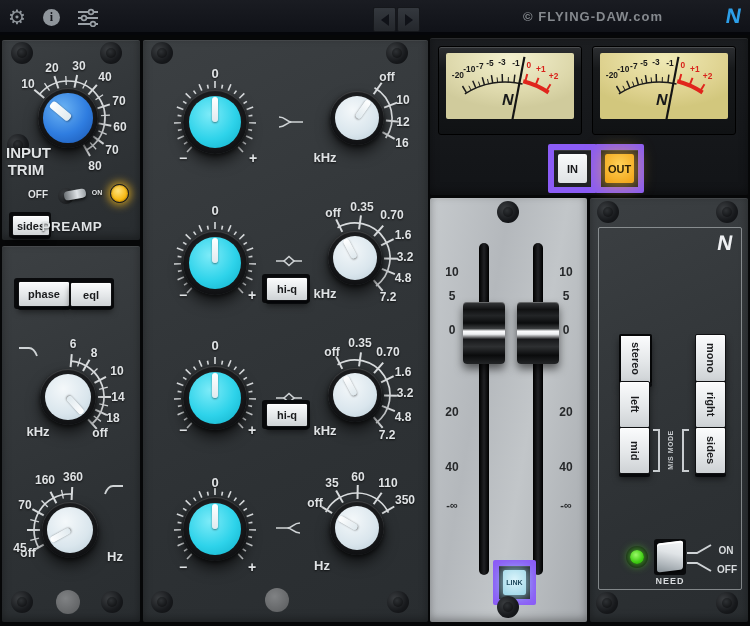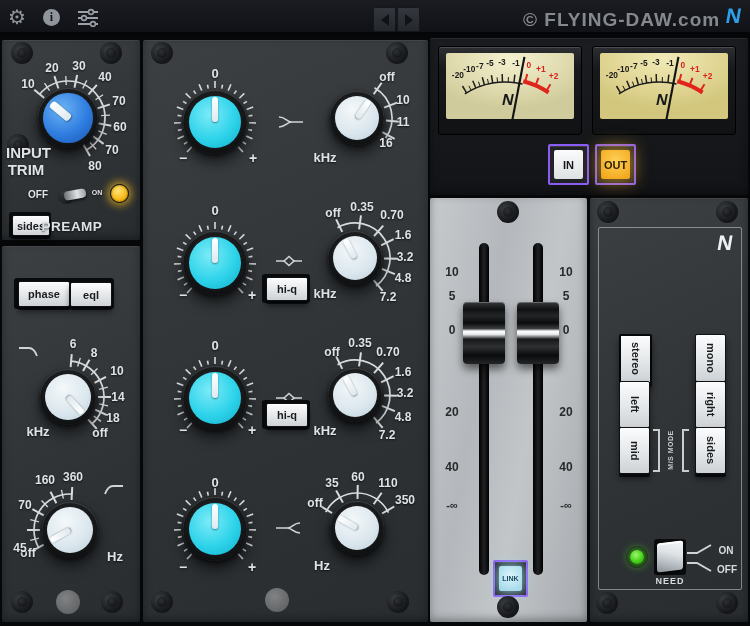--- a/index.html
+++ b/index.html
@@ -9,21 +9,21 @@
   .topbar{position:absolute;left:0;top:0;width:750px;height:35px;
           background:linear-gradient(180deg,#1a1c22 0%,#14161c 60%,#101218 100%);
           border-bottom:3px solid #05060a;box-sizing:border-box;}
   .tb-icon{position:absolute;color:#8f959b;cursor:pointer;}
   .dropdown{position:absolute;left:113px;top:4px;width:255px;height:27px;background:#1a1d24;
             border:1px solid #23262e;border-radius:2px;color:#c9ccd1;font-size:13px;
             display:flex;align-items:center;padding-left:12px;box-sizing:border-box;}
   .navbtn{position:absolute;top:7px;width:21px;height:23px;border-radius:2px;
           background:linear-gradient(#34383e,#24272c);border:1px solid #15171b;
           display:flex;align-items:center;justify-content:center;}
-  .copyright{position:absolute;left:523px;top:9px;font-size:19px;font-weight:bold;
+  .copyright{position:absolute;left:523px;top:9px;font-size:13px;font-weight:bold;
              color:#85898e;letter-spacing:1px;}
   .brand{position:absolute;left:726px;top:4px;font-size:21px;font-weight:bold;color:#2d9fe8;
          transform:skewX(-10deg);}
   
   .panel{position:absolute;border-radius:2px;
          background:linear-gradient(155deg,#3c4043 0%,#34383b 35%,#2d3134 70%,#292d30 100%);
          box-shadow:inset 0 1px 0 rgba(255,255,255,.07),inset 0 -3px 8px rgba(0,0,0,.35);}
   #vu-panel{background:linear-gradient(180deg,#1b1d20,#121417);}
   #fader-panel{background:linear-gradient(100deg,#c6cacd 0%,#b4b8bc 35%,#c2c6c9 60%,#a6aaae 100%);}
   
@@ -56,21 +56,21 @@
        display:flex;align-items:center;justify-content:center;font-weight:bold;color:#1b1c1e;}
   .kbase{position:absolute;background:#0a0b0d;border-radius:3px;}
   .vkey{writing-mode:vertical-rl;font-size:11px;}
   
   .vu{position:absolute;width:144px;height:89px;border-radius:3px;border:1px solid #000;
       background:linear-gradient(180deg,#2c2e31 0%,#17191b 25%,#101214 100%);
       box-shadow:inset 0 1px 0 rgba(255,255,255,.15);box-sizing:border-box;padding:6px 7px 15px 7px;}
   .vu-face{position:relative;width:100%;height:100%;border-radius:2px;overflow:hidden;}
   .vu-face.l{background:radial-gradient(ellipse 90px 50px at 50% 8%,#f4f1cf,#ddd8ab 70%,#d0cb9c);}
   .vu-face.r{background:radial-gradient(ellipse 90px 50px at 50% 8%,#f0eab6,#ded28f 70%,#d2c77d);}
-  .pbtn{position:absolute;width:37px;height:37px;background:#202225;border:2px solid #8b5cf6;border-radius:2px;
+  .pbtn{position:absolute;width:37px;height:37px;background:#202225;border:6px solid #8b5cf6;border-radius:2px;
         box-shadow:inset 0 1px 0 rgba(255,255,255,.12);}
   .pbtn .cap{position:absolute;inset:4px;border-radius:2px;display:flex;align-items:center;
         justify-content:center;font-weight:bold;font-size:11px;}
   .cap.in{background:linear-gradient(#fafbfc,#dfe2e4);color:#17181a;}
   .cap.out{background:radial-gradient(circle at 50% 38%,#ffd157,#f2a81d 85%);color:#2a1f05;
         box-shadow:0 0 16px 4px rgba(244,176,40,.55);}
   .cap.link{background:radial-gradient(circle at 50% 40%,#dcf5fc,#a3d9e9 85%);color:#1d4a5e;
         font-size:7px;box-shadow:0 0 12px 2px rgba(160,220,240,.8);}
   
   .track{position:absolute;width:10px;border-radius:5px;
@@ -308,22 +308,22 @@
     </div>
   <div class="knob" style="left:330px;top:91px;width:54px;height:54px;">
     <div class="face lite">
         <div class="rot" style="transform:rotate(35deg);">
           <div class="ptr"></div>
         </div>
       </div>
   </div>
   <span class="lbl" style="left:387px;top:77px;">off</span>
   <span class="lbl" style="left:403px;top:100px;">10</span>
-  <span class="lbl" style="left:403px;top:122px;">11</span>
-  <span class="lbl" style="left:386px;top:143px;">16</span>
+  <span class="lbl" style="left:403px;top:122px;">12</span>
+  <span class="lbl" style="left:402px;top:143px;">16</span>
   <span class="lbl unit" style="left:325px;top:157px;">kHz</span>
 
   <div class="ring" style="left:165px;top:213px;width:100px;height:100px;">
       <svg viewBox="0 0 100 100">
         <line x1="26.812055757875047" y1="74.86602585505179" x2="22.03806723743756" y2="79.985501766386" stroke="#d9dcde" stroke-width="1.6"></line>
         <line x1="22.34881798203181" y1="69.7841384196834" x2="19.095737744623786" y2="72.11168411611673" stroke="#d9dcde" stroke-width="1.6"></line>
         <line x1="18.97981285799752" y1="63.91933869388715" x2="12.593303740526423" y2="66.7850848955698" stroke="#d9dcde" stroke-width="1.6"></line>
         <line x1="16.83836110271057" y1="57.503712790731036" x2="12.936991820676518" y2="58.38650253081704" stroke="#d9dcde" stroke-width="1.6"></line>
         <line x1="16.009205799898304" y1="50.79114451671792" x2="9.01110111164207" y2="50.95402721133632" stroke="#d9dcde" stroke-width="1.6"></line>
         <line x1="16.525158885237403" y1="44.04726849745433" x2="12.586942283500626" y2="43.346947144213665" stroke="#d9dcde" stroke-width="1.6"></line>

